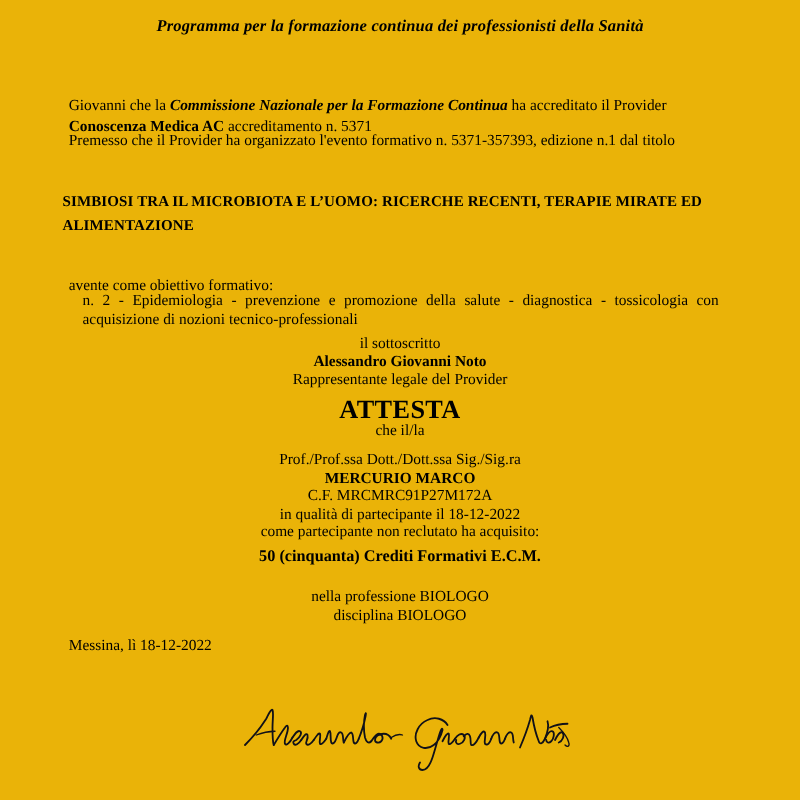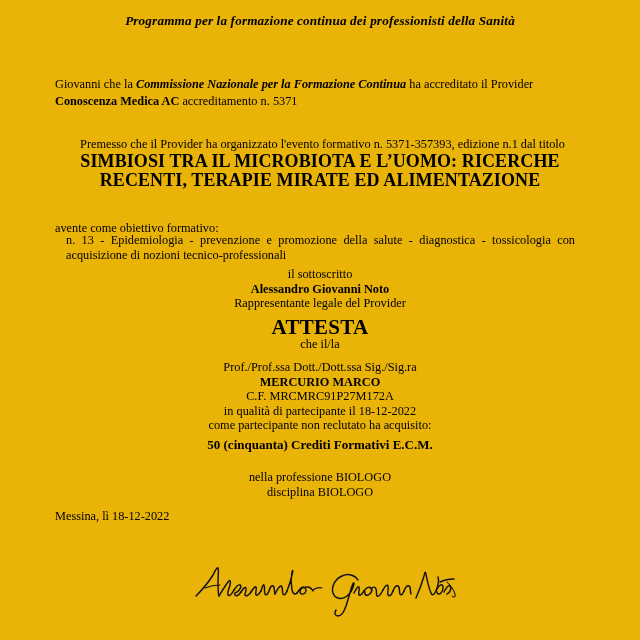--- a/index.html
+++ b/index.html
@@ -46,36 +46,35 @@
     font-size: 12.3px;
     line-height: 16.5px;
     text-align: left;
   }
   .para b { font-weight: bold; }
   .para i.bi { font-weight: bold; font-style: italic; }
 
   .para-2 {
     position: absolute;
     left: 55px;
-    top: 136px;
+    top: 104px;
     width: 535px;
     font-size: 12.3px;
     line-height: 16.5px;
-    text-align: center;
   }
 
   
   .event-title {
     position: absolute;
     left: 50px;
     top: 152px;
     width: 540px;
-    text-align: center;
-    font-weight: bold;
-    font-size: 18px;
+    text-align: left;
+    font-weight: bold;
+    font-size: 12px;
     line-height: 19px;
     letter-spacing: 0.1px;
   }
 
   
   .objective-label {
     position: absolute;
     left: 55px;
     top: 220px;
     font-size: 12.3px;
@@ -172,21 +171,21 @@
 
   <div class="body-block">
     <div class="para"><span>Giovanni che la </span><i class="bi">Commissione Nazionale per la Formazione Continua</i><span> ha accreditato il Provider</span><br><b>Conoscenza Medica AC</b><span> accreditamento n. 5371</span></div>
   </div>
 
   <div class="para-2">Premesso che il Provider ha organizzato l'evento formativo n. 5371-357393, edizione n.1 dal titolo</div>
 
   <div class="event-title">SIMBIOSI TRA IL MICROBIOTA E L’UOMO: RICERCHE RECENTI, TERAPIE MIRATE ED ALIMENTAZIONE</div>
 
   <div class="objective-label">avente come obiettivo formativo:</div>
-  <div class="objective-text">n. 13 - Epidemiologia - prevenzione e promozione della salute - diagnostica - tossicologia con acquisizione di nozioni tecnico-professionali</div>
+  <div class="objective-text">n. 2 - Epidemiologia - prevenzione e promozione della salute - diagnostica - tossicologia con acquisizione di nozioni tecnico-professionali</div>
 
   <div class="center-stack sig-block">
     <div class="c-line">il sottoscritto</div>
     <div class="c-line bold">Alessandro Giovanni Noto</div>
     <div class="c-line">Rappresentante legale del Provider</div>
   </div>
 
   <div class="center-stack attesta-block">
     <div class="attesta-word">ATTESTA</div>
     <div class="c-line">che il/la</div>

